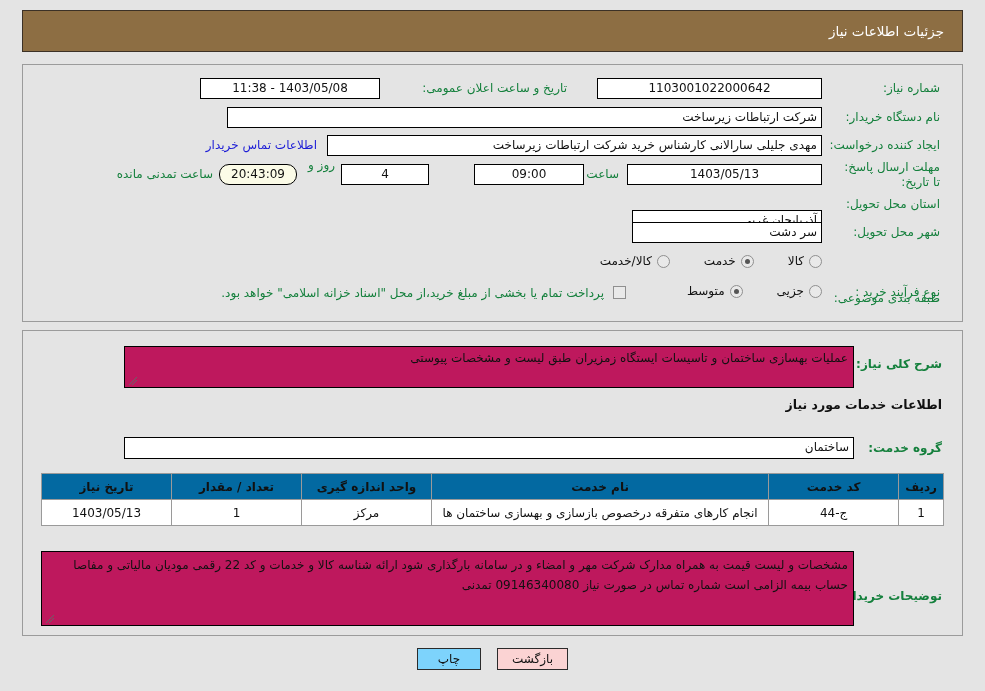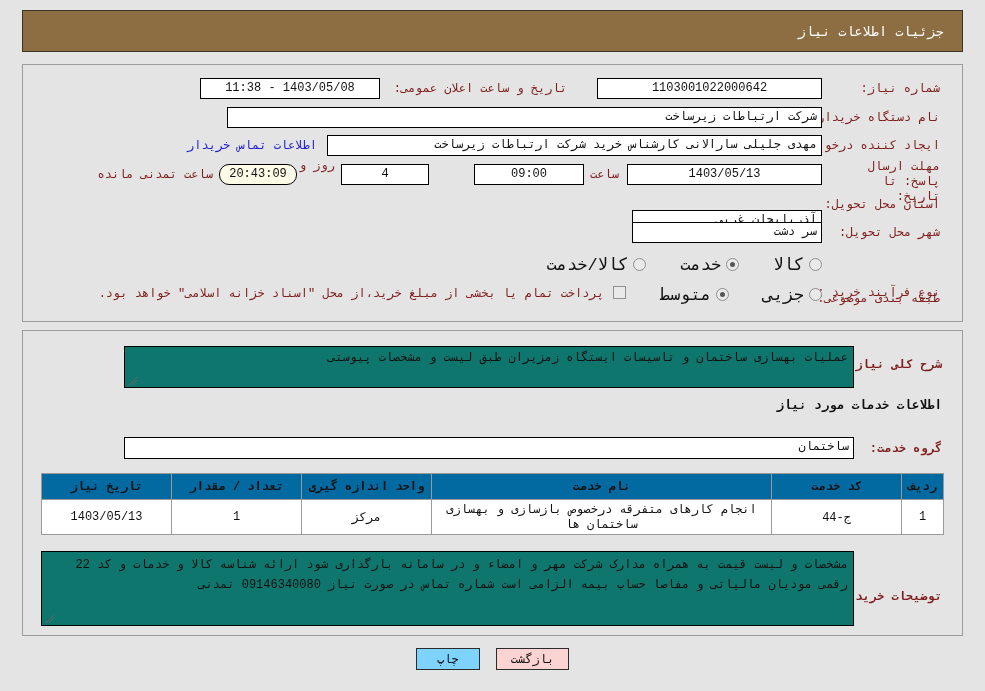--- a/index.html
+++ b/index.html
@@ -5,21 +5,21 @@
   * { box-sizing: border-box; }
   html, body {
     margin: 0; padding: 0;
     width: 985px; height: 691px;
     background: #e4e4e4;
     font-family: "DejaVu Sans", "Liberation Sans", sans-serif;
     font-size: 12px;
     color: #111;
     overflow: hidden;
   }
-  .page { position: relative; width: 985px; height: 567px; font-family: Liberation Mono, monospace; }
+  .page { position: relative; width: 985px; height: 567px; }
 
   
   .titlebar {
     position: absolute; left: 22px; top: 10px;
     width: 941px; height: 42px;
     background: #8d6e43;
     border: 1px solid #3c3126;
     display: flex; align-items: center; justify-content: flex-start;
     padding: 0 18px;
   }
@@ -31,21 +31,21 @@
   .panel {
     position: absolute;
     background: #e4e4e4;
     border: 1px solid #9b9b9b;
   }
   #panel-top    { left: 22px; top: 64px;  width: 941px; height: 258px; }
   #panel-bottom { left: 22px; top: 330px; width: 941px; height: 306px; }
 
   
   .row { position: absolute; display: flex; align-items: center; }
-  .lbl { font-size: 12px; color: #7f1d1d; white-space: nowrap; }
+  .lbl { font-size: 12px; color: #15803d; white-space: nowrap; }
   .lbl.b { font-weight: bold; }
   .fld {
     background: #ffffff;
     border: 1px solid #000;
     height: 21px;
     line-height: 19px;
     padding: 0 4px;
     font-size: 12px;
     color: #111;
     text-align: right;
@@ -63,25 +63,25 @@
   }
   .radio.on::after {
     content: ""; position: absolute; left: 3px; top: 3px;
     width: 5px; height: 5px; border-radius: 50%; background: #555;
   }
   .chk {
     width: 13px; height: 13px; border: 1px solid #8f8f8f;
     background: #e9e9e9; display: inline-block; flex: none;
   }
   .opt { display: flex; align-items: center; gap: 5px; }
-  .opt .otxt { font-size: 17px; }
+  .opt .otxt { font-size: 12px; }
 
   
   .ta {
-    background: #0f766e; border: 1px solid #000;
+    background: #be185d; border: 1px solid #000;
     font-size: 12px; color: #111; text-align: right;
     padding: 3px 5px; line-height: 17px; position: relative;
     overflow: hidden;
   }
   .ta .grip {
     position: absolute; left: 3px; bottom: 1px;
     width: 10px; height: 10px; color: #666; font-size: 10px;
     transform: rotate(0deg);
   }
   .ta .grip svg { display:block; }

